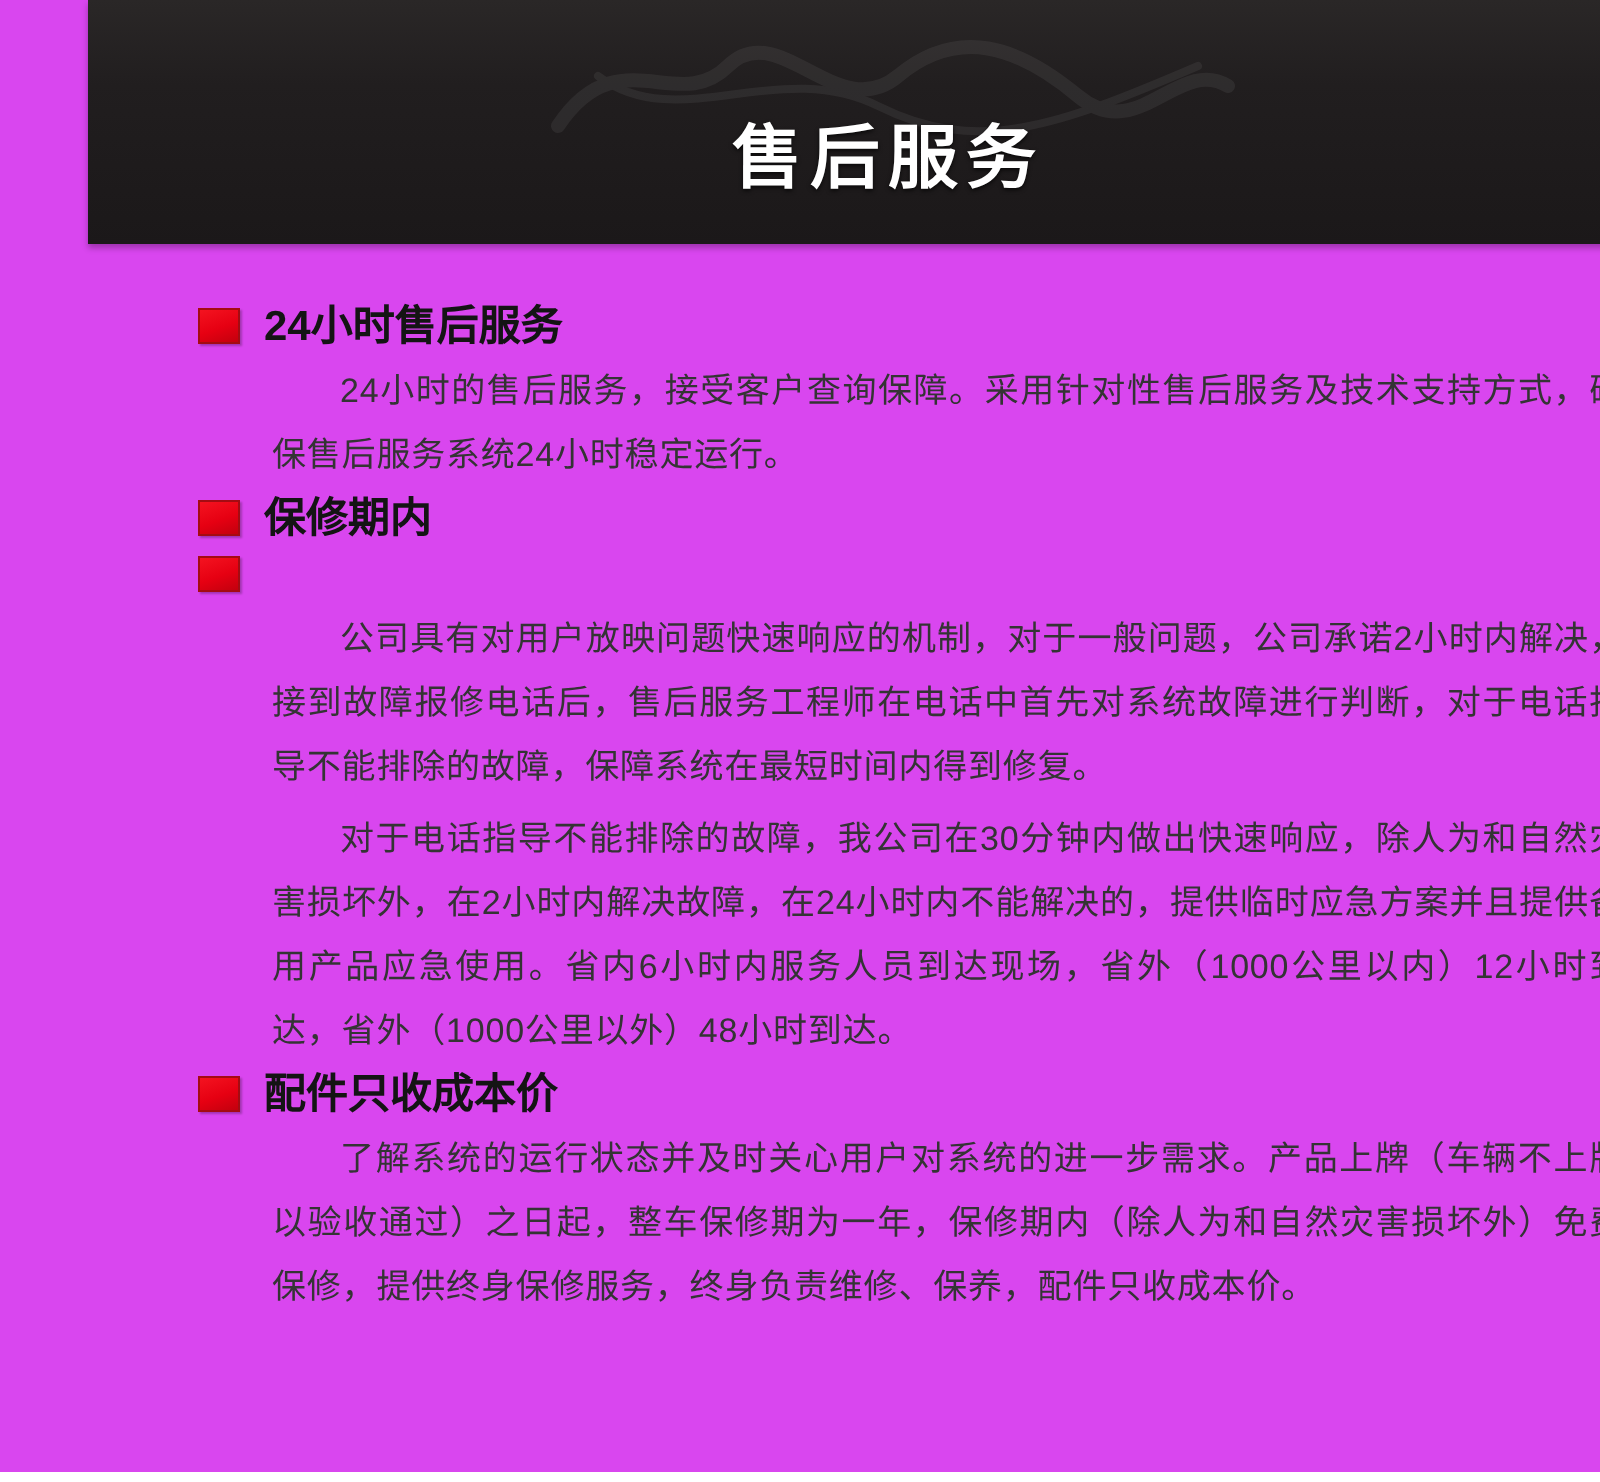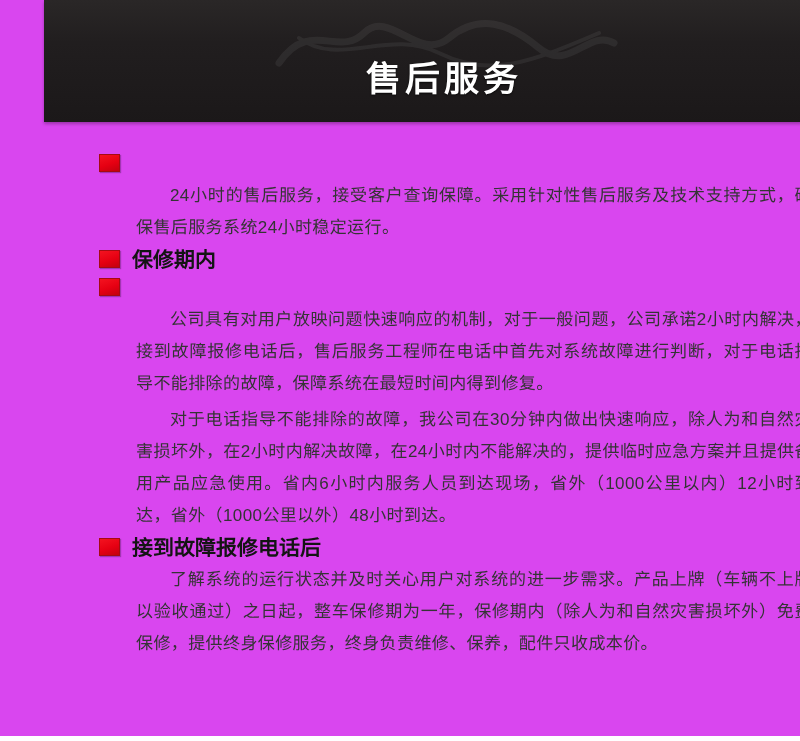--- a/index.html
+++ b/index.html
@@ -94,20 +94,21 @@
       <path d="M30 30 C 70 60, 120 20, 170 45 S 260 55, 330 25" fill="none" stroke="#ffffff" stroke-width="4" stroke-linecap="round"></path>
     </svg>
     <h1 class="header-title">售后服务</h1>
   </div>
 
   <div class="content">
 
     <section class="svc-section">
       <h2 class="svc-heading">
         <span class="bullet"></span>
+        <span>24小时售后服务</span>
       </h2>
       <p class="svc-para">24小时的售后服务，接受客户查询保障。采用针对性售后服务及技术支持方式，确保售后服务系统24小时稳定运行。</p>
     </section>
 
     <section class="svc-section">
       <h2 class="svc-heading">
         <span class="bullet"></span>
         <span>保修期内</span>
       </h2>
     </section>
@@ -116,19 +117,19 @@
       <h2 class="svc-heading">
         <span class="bullet"></span>
       </h2>
       <p class="svc-para">公司具有对用户放映问题快速响应的机制，对于一般问题，公司承诺2小时内解决，接到故障报修电话后，售后服务工程师在电话中首先对系统故障进行判断，对于电话指导不能排除的故障，保障系统在最短时间内得到修复。</p>
       <p class="svc-para">对于电话指导不能排除的故障，我公司在30分钟内做出快速响应，除人为和自然灾害损坏外，在2小时内解决故障，在24小时内不能解决的，提供临时应急方案并且提供备用产品应急使用。省内6小时内服务人员到达现场，省外（1000公里以内）12小时到达，省外（1000公里以外）48小时到达。</p>
     </section>
 
     <section class="svc-section">
       <h2 class="svc-heading">
         <span class="bullet"></span>
-        <span>接到故障报修电话后</span>
+        <span>配件只收成本价</span>
       </h2>
       <p class="svc-para">了解系统的运行状态并及时关心用户对系统的进一步需求。产品上牌（车辆不上牌以验收通过）之日起，整车保修期为一年，保修期内（除人为和自然灾害损坏外）免费保修，提供终身保修服务，终身负责维修、保养，配件只收成本价。</p>
     </section>
 
   </div>
 </div>
 
 </body></html>

